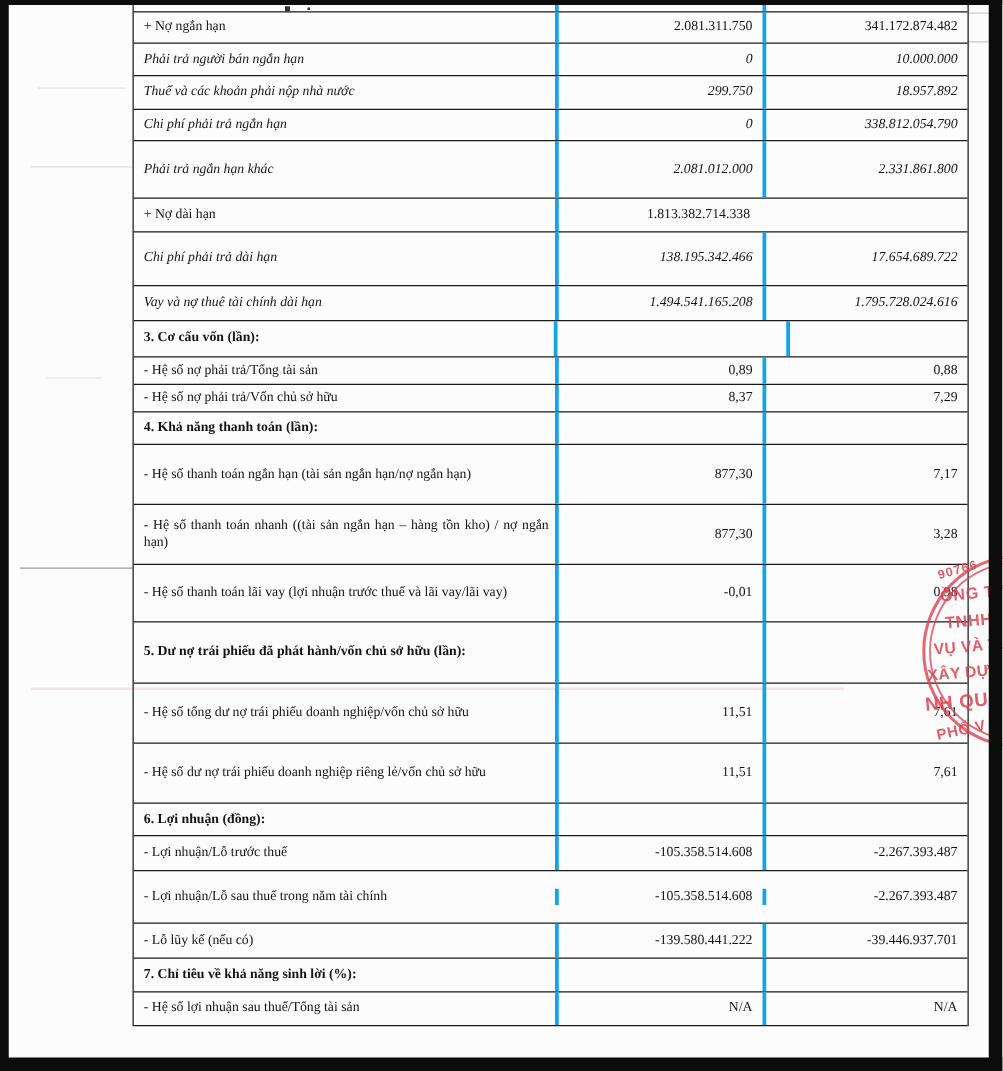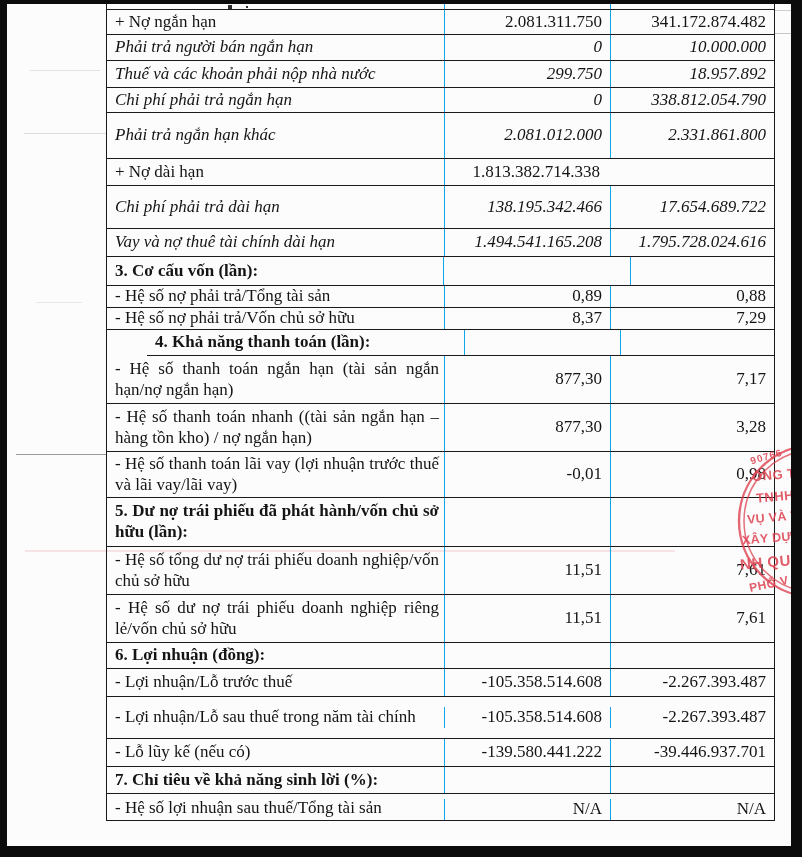--- a/index.html
+++ b/index.html
@@ -9,26 +9,26 @@
   
   .bar{position:absolute;background:#0c0c0c;z-index:10;}
   .bar-left{left:0;top:0;width:7px;height:857px;}
   .bar-top{left:0;top:0;width:802px;height:4px;}
   .bar-bottom{left:0;top:846px;width:802px;height:11px;}
   .bar-right{left:791px;top:0;width:11px;height:857px;}
 
   
   .tbl{position:absolute;left:106px;top:4px;width:669px;z-index:2;
     border-left:1px solid #1a1a1a;border-right:1px solid #1a1a1a;box-sizing:border-box;
-    font-size:17px;line-height:1.22;}
+    font-size:11px;line-height:1.22;}
   .trow{display:flex;border-bottom:1px solid #1a1a1a;box-sizing:border-box;}
   .cell{box-sizing:border-box;overflow:hidden;}
   .lab{width:337px;display:flex;align-items:center;padding:1px 5px 1px 8px;}
   .lab span{width:100%;text-align:justify;}
-  .num{border-left:1px solid #0ea5e9;display:flex;align-items:center;
+  .num{border-left:3px solid #0ea5e9;display:flex;align-items:center;
        justify-content:flex-end;padding-right:8px;white-space:nowrap;}
   .num.c1{width:166px;}
   .num.c2{width:164px;}
   .trow.italic{font-style:italic;}
   .trow.bold .lab{font-weight:700;}
   .trow.cropped .lab span{visibility:hidden;}
 
   
   .fragment{position:absolute;left:228px;top:5px;width:4px;height:4px;background:#2e2e2e;
     box-shadow:17px 0 0 -1px #2e2e2e;z-index:3;}
@@ -122,21 +122,21 @@
         <div class="cell num c1">0,89</div>
         <div class="cell num c2">0,88</div>
       </div>
       <div class="trow plain" style="height: 22px;">
         <div class="cell lab">
           <span>- Hệ số nợ phải trả/Vốn chủ sở hữu</span>
         </div>
         <div class="cell num c1">8,37</div>
         <div class="cell num c2">7,29</div>
       </div>
-      <div class="trow bold" style="height: 26px; margin-left: 40px;">
+      <div class="trow bold" style="height: 26px;">
         <div class="cell lab">
           <span>4. Khả năng thanh toán (lần):</span>
         </div>
         <div class="cell num c1"></div>
         <div class="cell num c2"></div>
       </div>
       <div class="trow plain" style="height: 48px;">
         <div class="cell lab">
           <span>- Hệ số thanh toán ngắn hạn (tài sản ngắn hạn/nợ ngắn hạn)</span>
         </div>
@@ -206,21 +206,21 @@
         <div class="cell num c1">-139.580.441.222</div>
         <div class="cell num c2">-39.446.937.701</div>
       </div>
       <div class="trow bold" style="height: 27px;">
         <div class="cell lab">
           <span>7. Chỉ tiêu về khả năng sinh lời (%):</span>
         </div>
         <div class="cell num c1"></div>
         <div class="cell num c2"></div>
       </div>
-      <div class="trow plain" style="height: 27px; align-items: flex-end;">
+      <div class="trow plain" style="height: 27px;">
         <div class="cell lab">
           <span>- Hệ số lợi nhuận sau thuế/Tổng tài sản</span>
         </div>
         <div class="cell num c1">N/A</div>
         <div class="cell num c2">N/A</div>
       </div>
     </div>
 
   <div class="fragment"></div>
 

